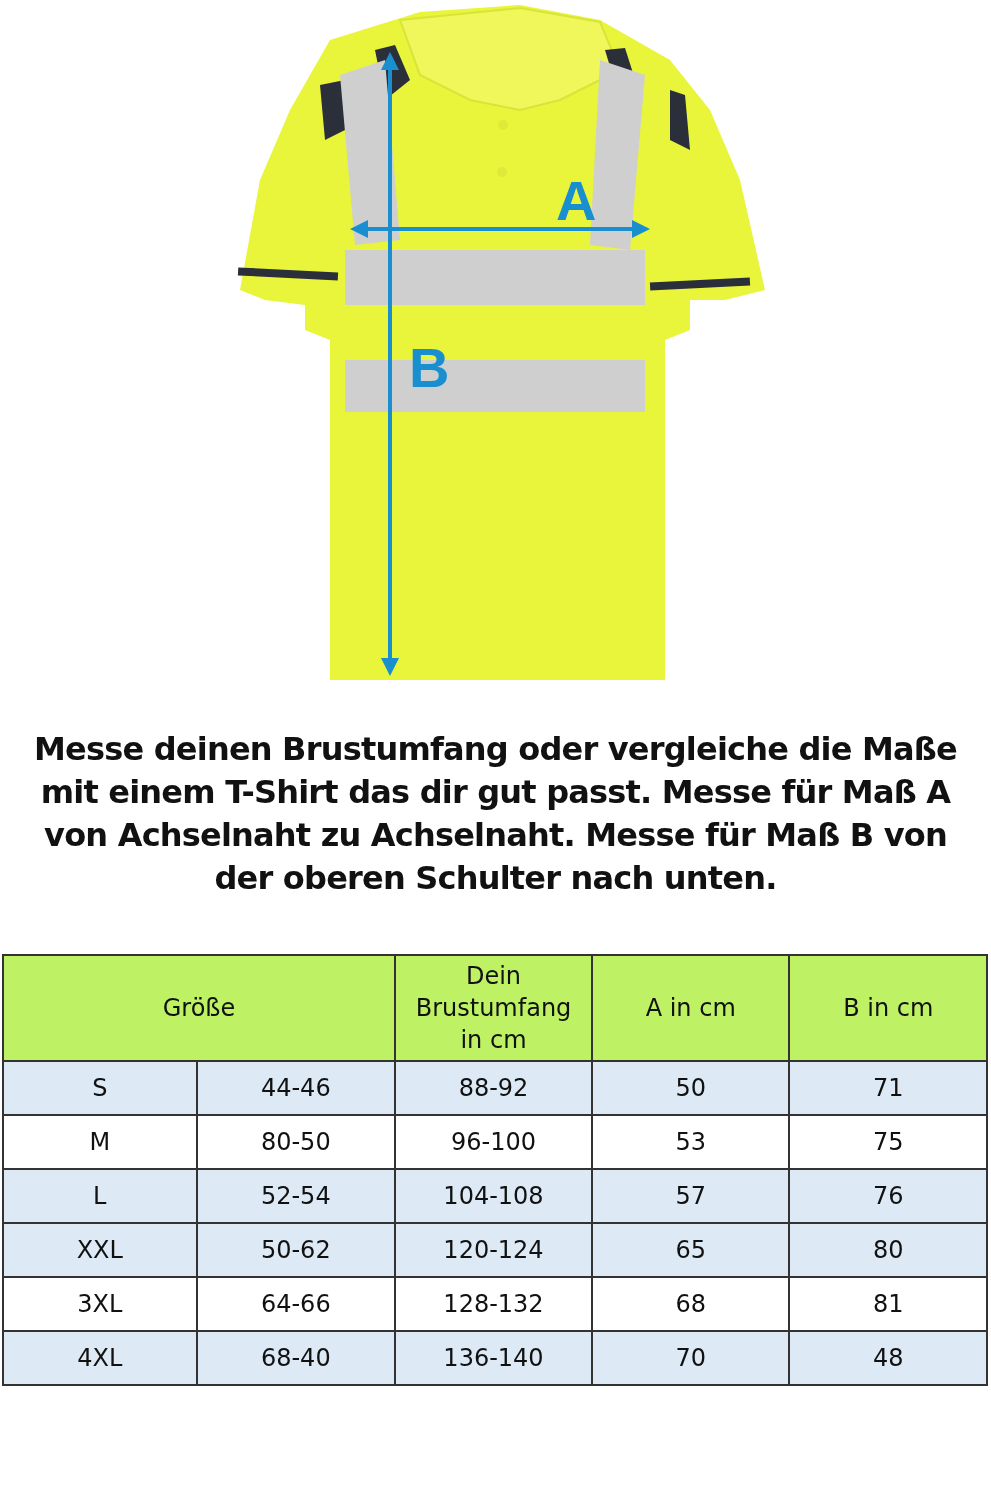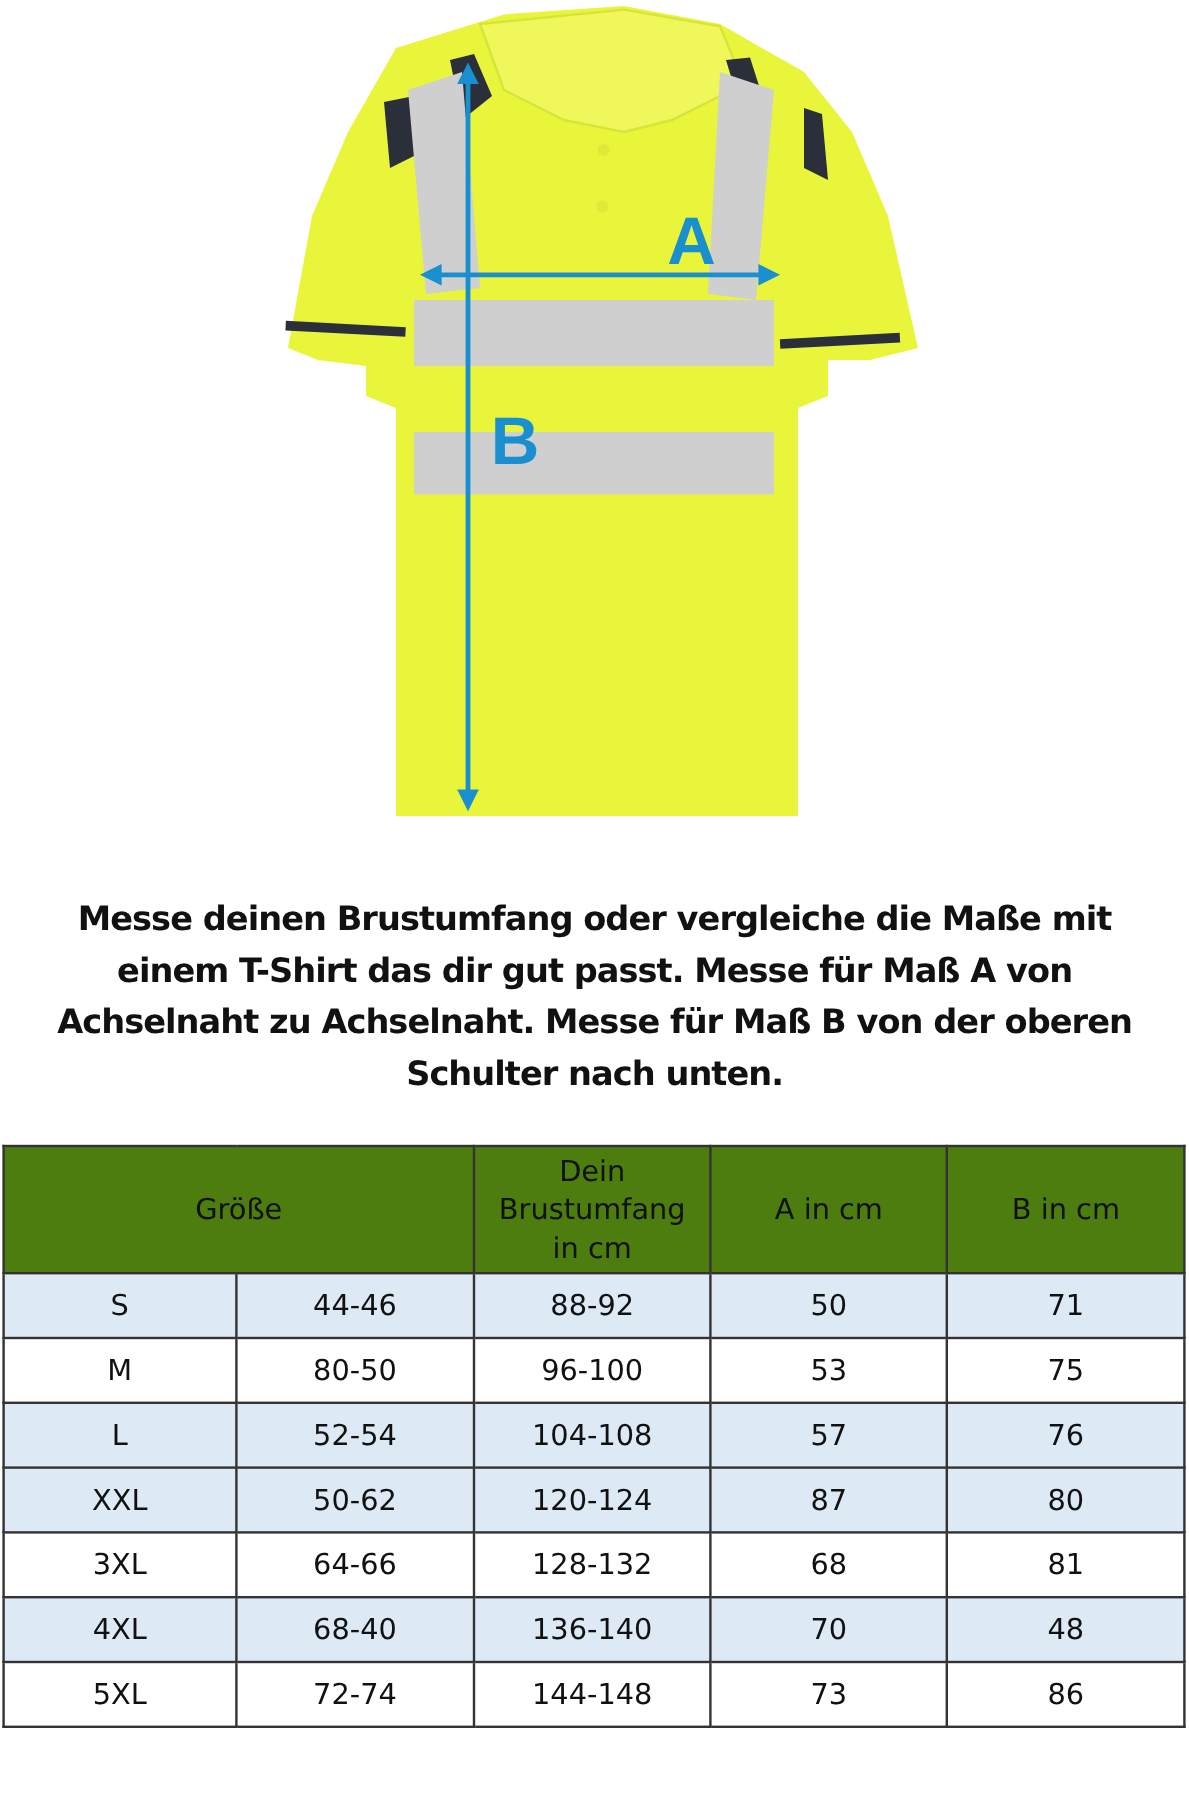--- a/index.html
+++ b/index.html
@@ -1,24 +1,24 @@
 <!DOCTYPE html>
 <html><head>
 <meta charset="utf-8">
 <style>
   html, body { margin:0; padding:0; background:#ffffff; }
   body { width:991px; height:1500px; position:relative; overflow:hidden; font-family:"Liberation Sans", sans-serif; color:#111; }
   .shirt-area { position:absolute; left:0; top:0; width:991px; height:700px; }
   .shirt-area svg { position:absolute; left:0; top:0; }
   .label-A { position:absolute; left:556px; top:168px; font-size:56px; font-weight:bold; color:#1a8fd0; }
   .label-B { position:absolute; left:409px; top:335px; font-size:56px; font-weight:bold; color:#1a8fd0; }
-  .instructions { position:absolute; left:20px; top:728px; width:951px; text-align:center; font-size:28px; line-height:43px; font-weight:bold; color:#111; font-family:"DejaVu Sans", sans-serif; letter-spacing:-0.8px;margin-top:16px; }
+  .instructions { position:absolute; left:20px; top:728px; width:951px; text-align:center; font-size:32px; line-height:43px; font-weight:bold; color:#111; font-family:"DejaVu Sans", sans-serif; letter-spacing:-0.8px; }
   table.size-table { position:absolute; left:2px; top:954px; width:986px; border-collapse:collapse; font-family:"DejaVu Sans", sans-serif; font-size:24px; color:#111; }
   table.size-table td, table.size-table th { border:2px solid #333; text-align:center; font-weight:normal; padding:0; }
-  table.size-table th { height:104px; background:#4d7c0f; line-height:32px; }
+  table.size-table th { height:104px; background:#bef264; line-height:32px; }
   table.size-table td { height:52px; }
   tr.shade td { background:#ddeaf6; }
   tr.plain td { background:#ffffff; }
 </style>
 </head>
 <body>
 
 <div class="shirt-area">
   <svg width="991" height="700" viewBox="0 0 991 700">
 
@@ -94,38 +94,31 @@
       <td>L</td>
       <td>52-54</td>
       <td>104-108</td>
       <td>57</td>
       <td>76</td>
     </tr>
     <tr class="shade">
       <td>XXL</td>
       <td>50-62</td>
       <td>120-124</td>
-      <td>87</td>
+      <td>65</td>
       <td>80</td>
     </tr>
     <tr class="plain">
       <td>3XL</td>
       <td>64-66</td>
       <td>128-132</td>
       <td>68</td>
       <td>81</td>
     </tr>
     <tr class="shade">
       <td>4XL</td>
       <td>68-40</td>
       <td>136-140</td>
       <td>70</td>
       <td>48</td>
     </tr>
-    <tr class="plain">
-      <td>5XL</td>
-      <td>72-74</td>
-      <td>144-148</td>
-      <td>73</td>
-      <td>86</td>
-    </tr>
   </tbody>
 </table>
 
 </body></html>

